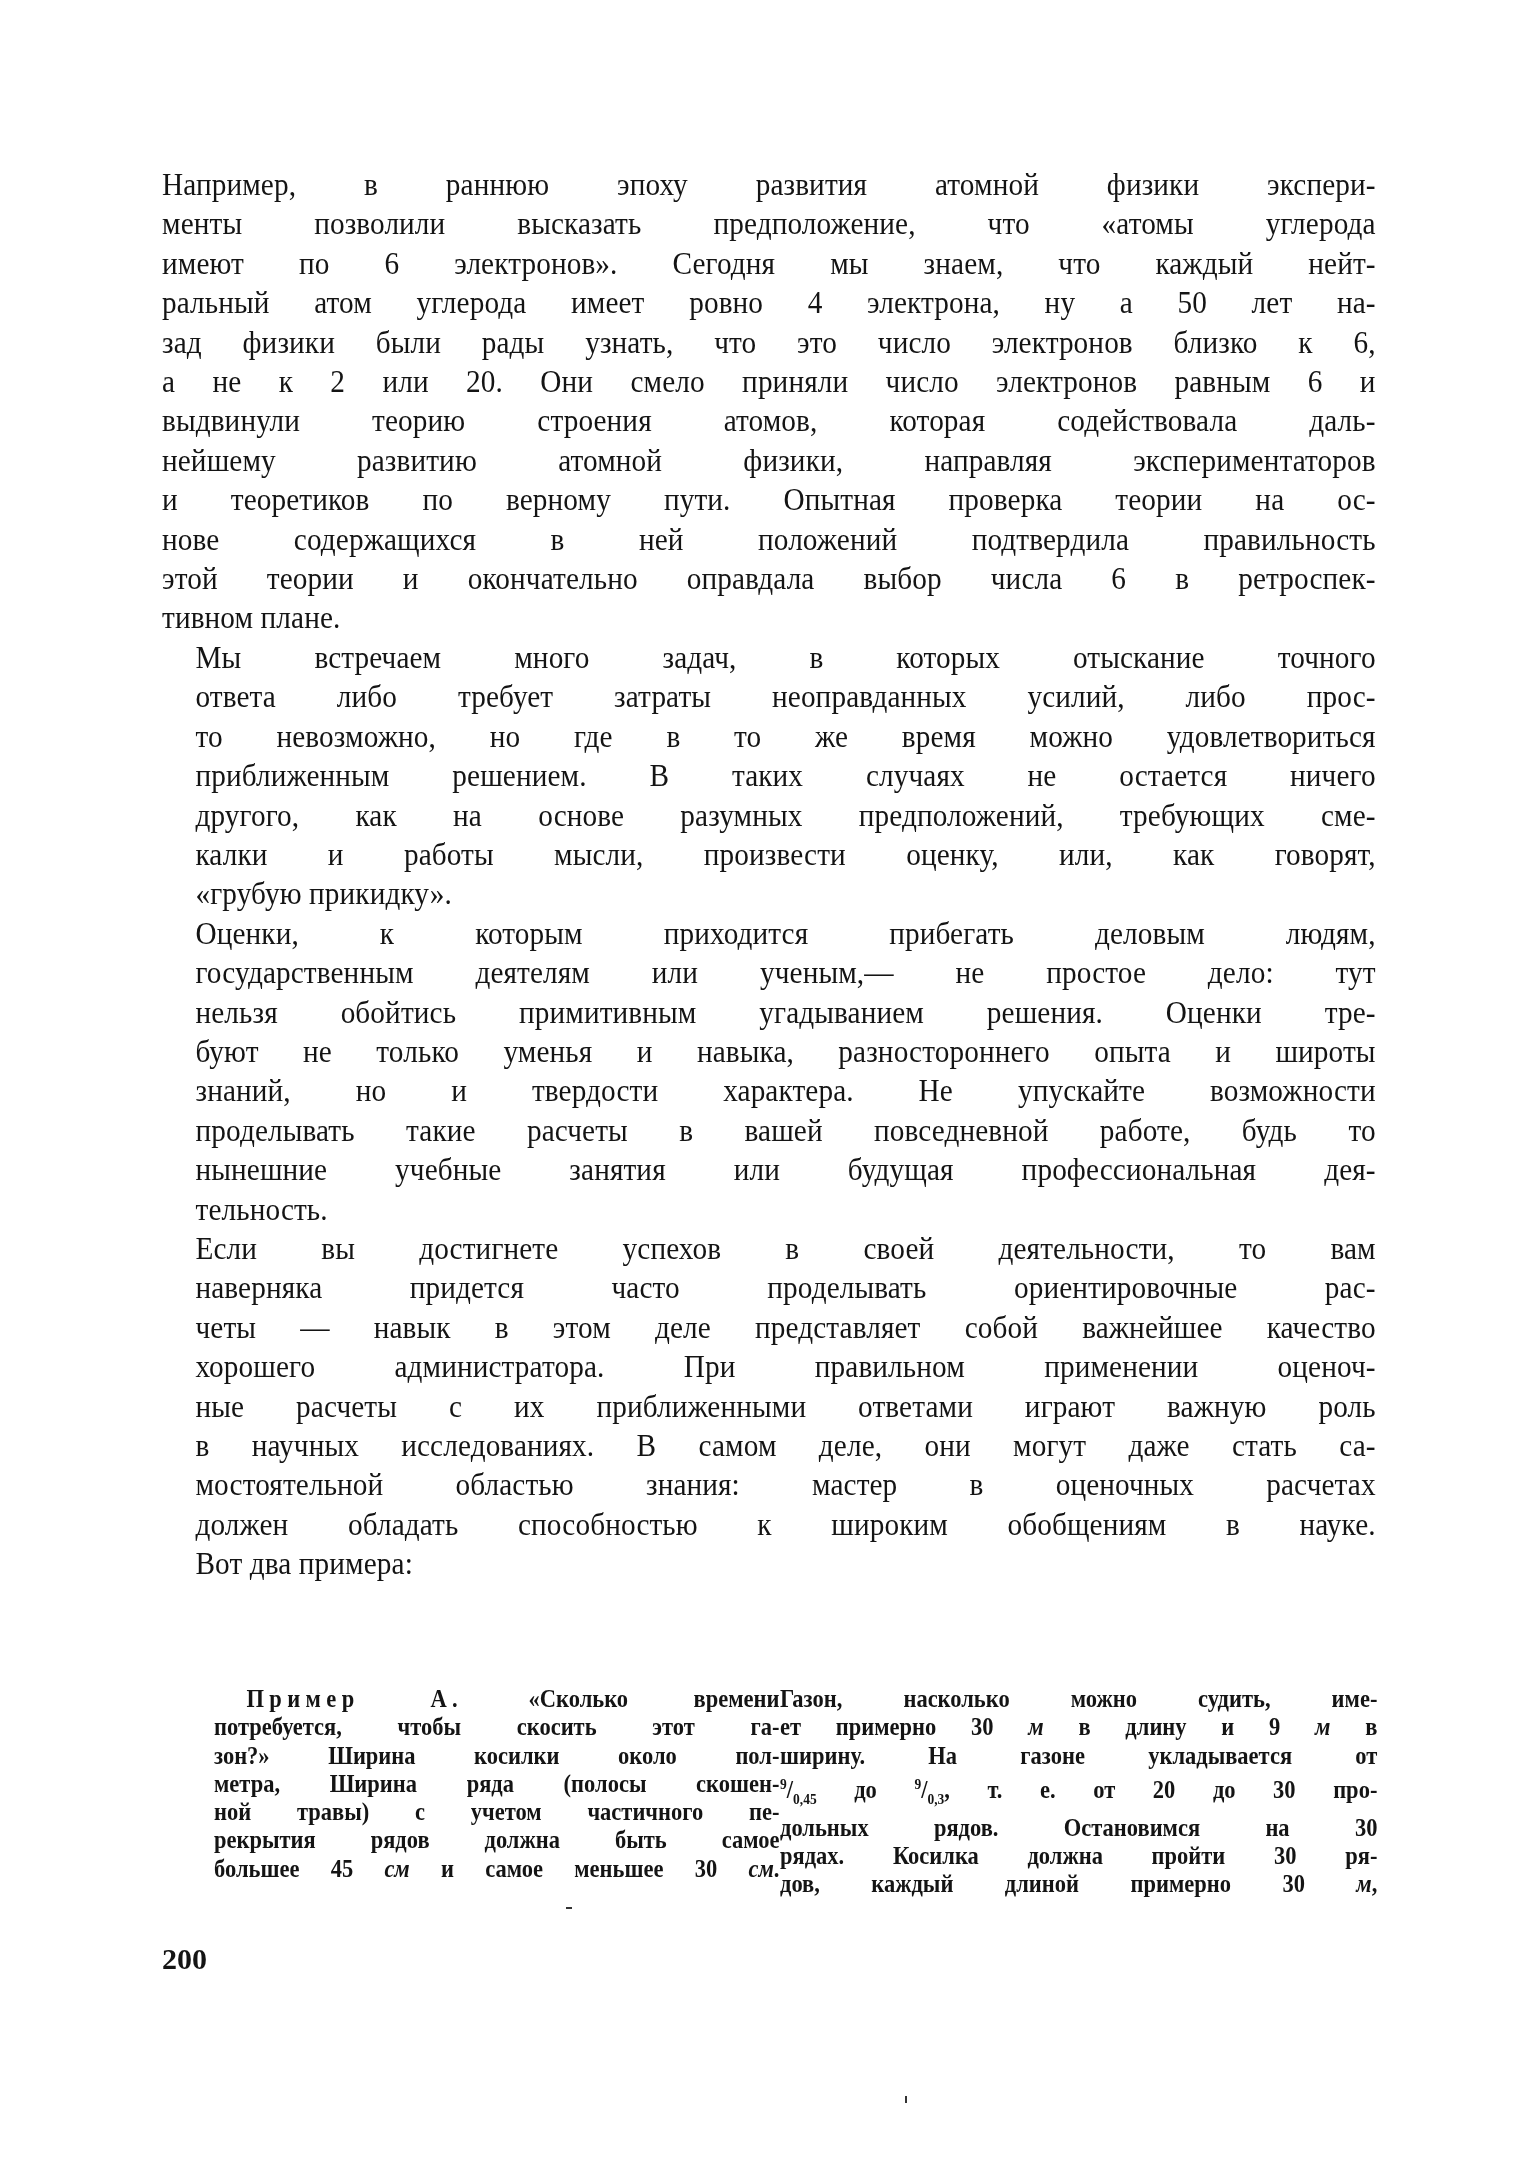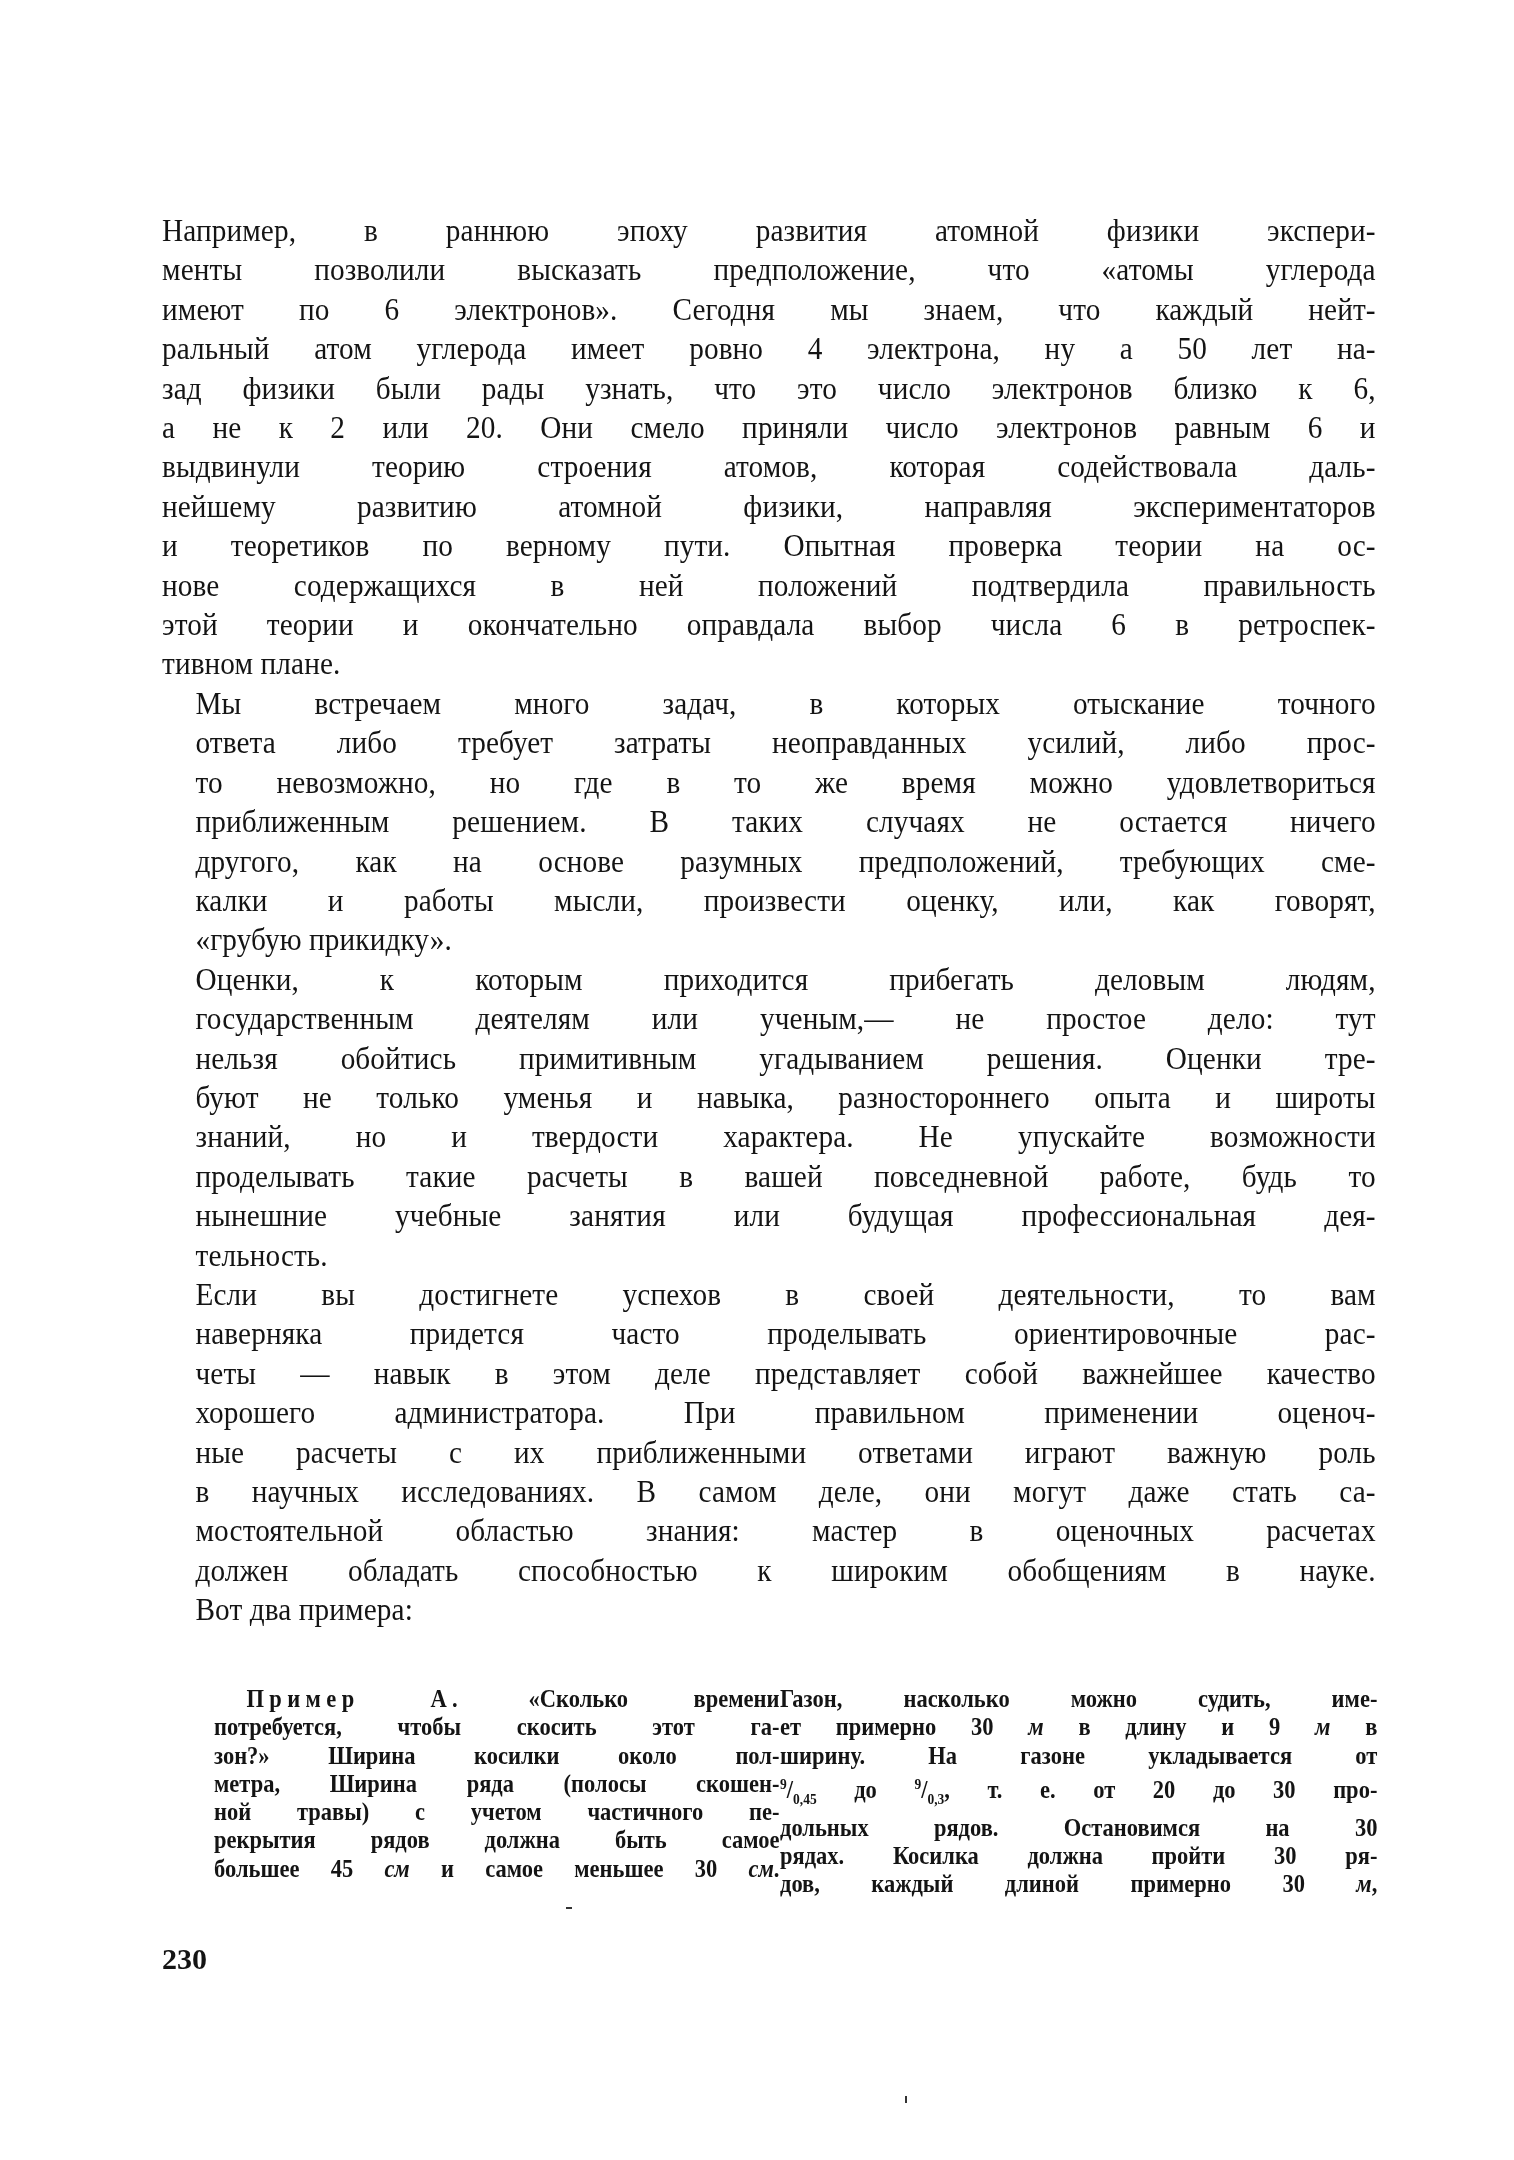--- a/index.html
+++ b/index.html
@@ -9,21 +9,20 @@
       position: relative;
       overflow: hidden;
       color: #141414;
       font-family: "Liberation Serif", "DejaVu Serif", serif;
     }
     .page {
       position: absolute;
       left: 162px;
       top: 165px;
       width: 1214px;
-      margin-top: 46px;
     }
     .para {
       margin: 0;
       font-size: 31.5px;
       line-height: 39.4px;
       text-align: justify;
       text-align-last: left;
       hyphens: manual;
       letter-spacing: 0.1px;
       transform: scaleX(0.93);
@@ -140,16 +139,16 @@
       <span class="line"><span>ет примерно 30 </span><span class="it">м</span><span> в длину и 9 </span><span class="it">м</span><span> в</span></span>
       <span class="line">ширину. На газоне укладывается от</span>
       <span class="line frac"><sup>9</sup>/<sub>0,45</sub><span> до </span><sup>9</sup>/<sub>0,3</sub><span>, т. е. от 20 до 30 про-</span></span>
       <span class="line">дольных рядов. Остановимся на 30</span>
       <span class="line">рядах. Косилка должна пройти 30 ря-</span>
       <span class="line"><span>дов, каждый длиной примерно 30 </span><span class="it">м</span><span>,</span></span>
     </div>
   </div>
 </div>
 
-<div class="page-number">230</div>
+<div class="page-number">200</div>
 
 <div class="speck" style="left:566px; top:1907px; width:6px; height:2px;"></div>
 <div class="speck" style="left:905px; top:2096px; width:2px; height:7px;"></div>
 
 </body></html>

